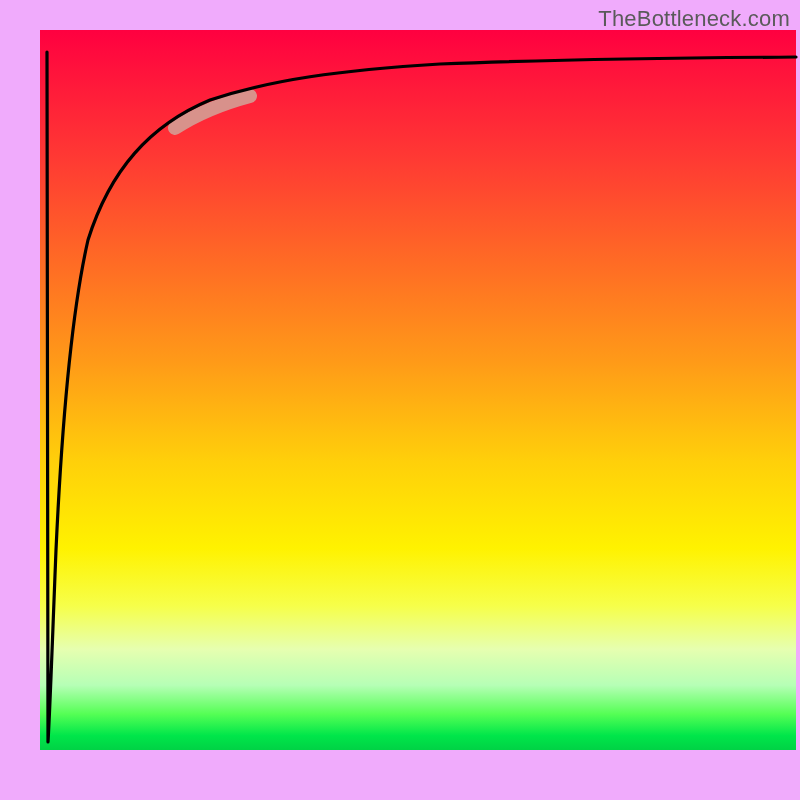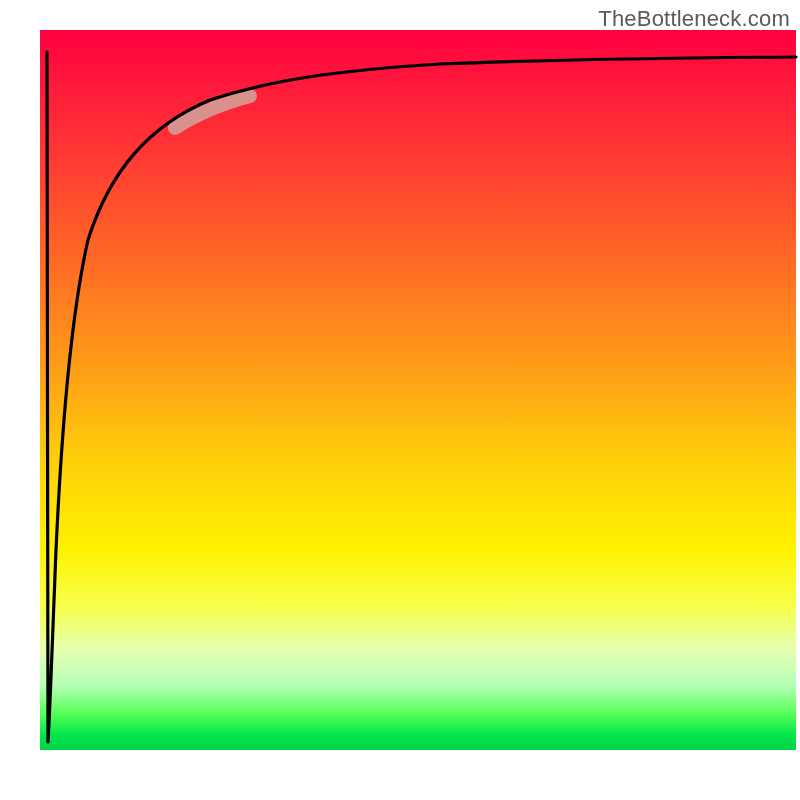--- a/index.html
+++ b/index.html
@@ -8,21 +8,21 @@
     width: 800px;
     height: 800px;
     overflow: hidden;
     background: #000;
     font-family: Arial, Helvetica, sans-serif;
   }
   .stage {
     position: relative;
     width: 800px;
     height: 800px;
-    background: #ffffff;
+    background: #f0abfc;
   }
   .plot-area {
     position: absolute;
     left: 40px;
     top: 30px;
     width: 756px;
     height: 720px;
     
     background: linear-gradient(
       to bottom,

